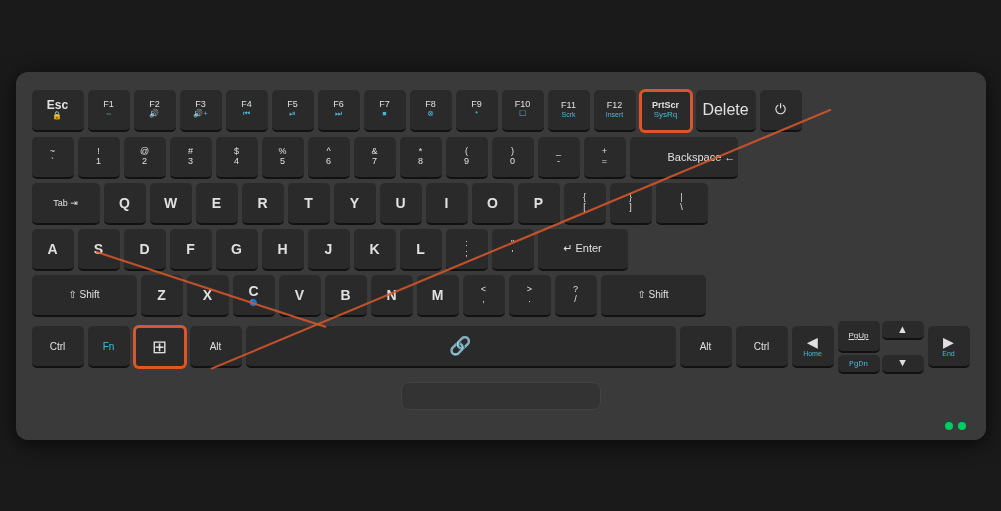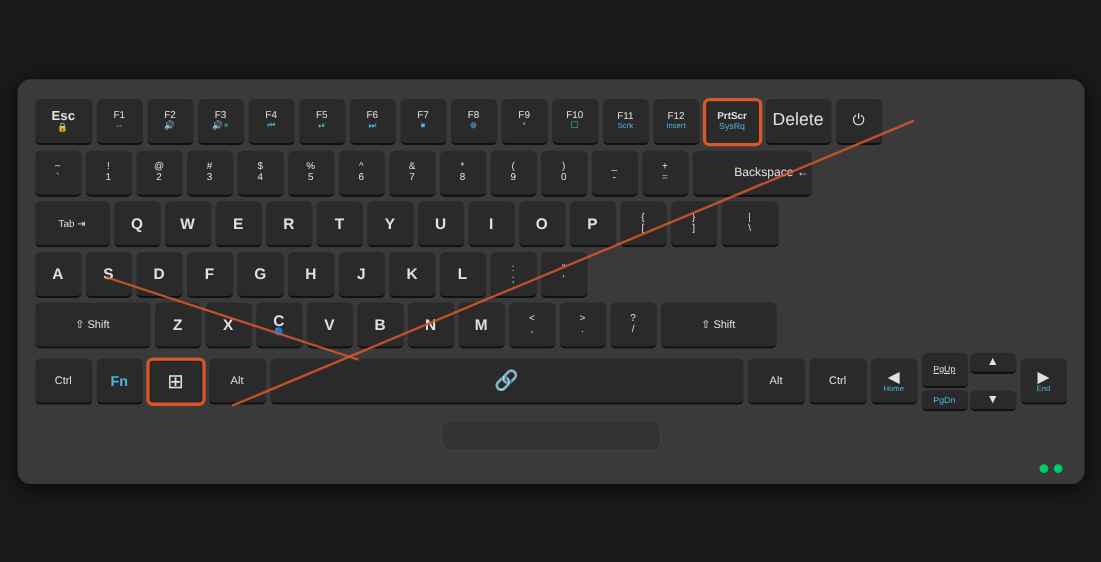--- a/index.html
+++ b/index.html
@@ -335,20 +335,23 @@
         <span class="main-label">L</span>
       </div>
     <div class="key">
       <span class="top-label">:</span>
       <span class="bottom-label">;</span>
     </div>
     <div class="key">
       <span class="top-label">"</span>
       <span class="bottom-label">'</span>
     </div>
+    <div class="key key-enter">
+      <span style="font-size:11px;">↵ Enter</span>
+    </div>
   </div>
 
   <div class="key-row">
     <div class="key key-shift-l">
       <span style="font-size:10px;">⇧ Shift</span>
     </div>
     <div class="key">
         <span class="main-label">Z</span>
       </div>
     <div class="key">
@@ -385,21 +388,21 @@
     <div class="key key-shift-r">
       <span style="font-size:10px;">⇧ Shift</span>
     </div>
   </div>
 
   <div class="key-row" style="align-items:center;">
     <div class="key key-ctrl">
       <span style="font-size:10px;">Ctrl</span>
     </div>
     <div class="key key-fn">
-      <span style="color:#4ab8d8;font-size:13px;font-weight:bold;">Fn</span>
+      <span style="color:#4ab8d8;font-size:10px;font-weight:normal;">Fn</span>
     </div>
     <div class="key key-win highlighted">
       <span style="font-size:18px;">⊞</span>
     </div>
     <div class="key key-alt">
       <span style="font-size:10px;">Alt</span>
     </div>
     <div class="key key-space">
       <span style="font-size:18px;color:#4ab8d8;">🔗</span>
     </div>
@@ -415,21 +418,21 @@
       <span class="blue-label" style="font-size:7px;">Home</span>
     </div>
 
     <div style="display:flex;flex-direction:column;gap:2px;">
       <div style="display:flex;gap:2px;">
         <div class="key" style="height:32px;min-width:42px;font-size:8px;text-decoration:underline;">
           <span style="font-size:8px;">PgUp</span>
         </div>
         <div class="key" style="height:19px;min-width:42px;font-size:11px;">▲</div>
       </div>
-      <div style="display:flex;gap:2px;">
+      <div style="display:flex;gap:2px;font-family:Liberation Mono, monospace;">
         <div class="key" style="height:19px;min-width:42px;font-size:7px;">
           <span style="color:#4ab8d8;font-size:8px;">PgDn</span>
         </div>
         <div class="key" style="height:19px;min-width:42px;font-size:11px;">▼</div>
       </div>
     </div>
 
     <div class="key key-arrow">
       <span style="font-size:14px;">▶</span>
       <span class="blue-label" style="font-size:7px;">End</span>

